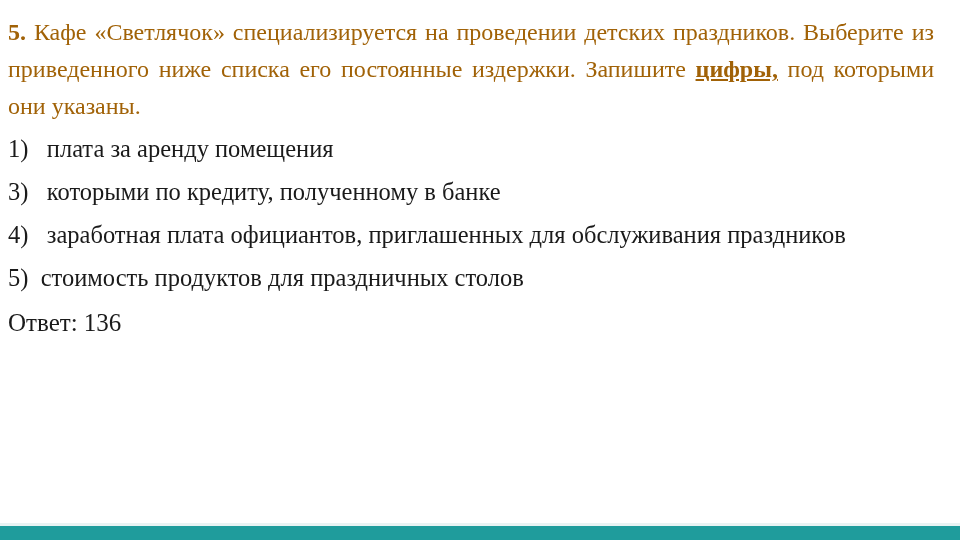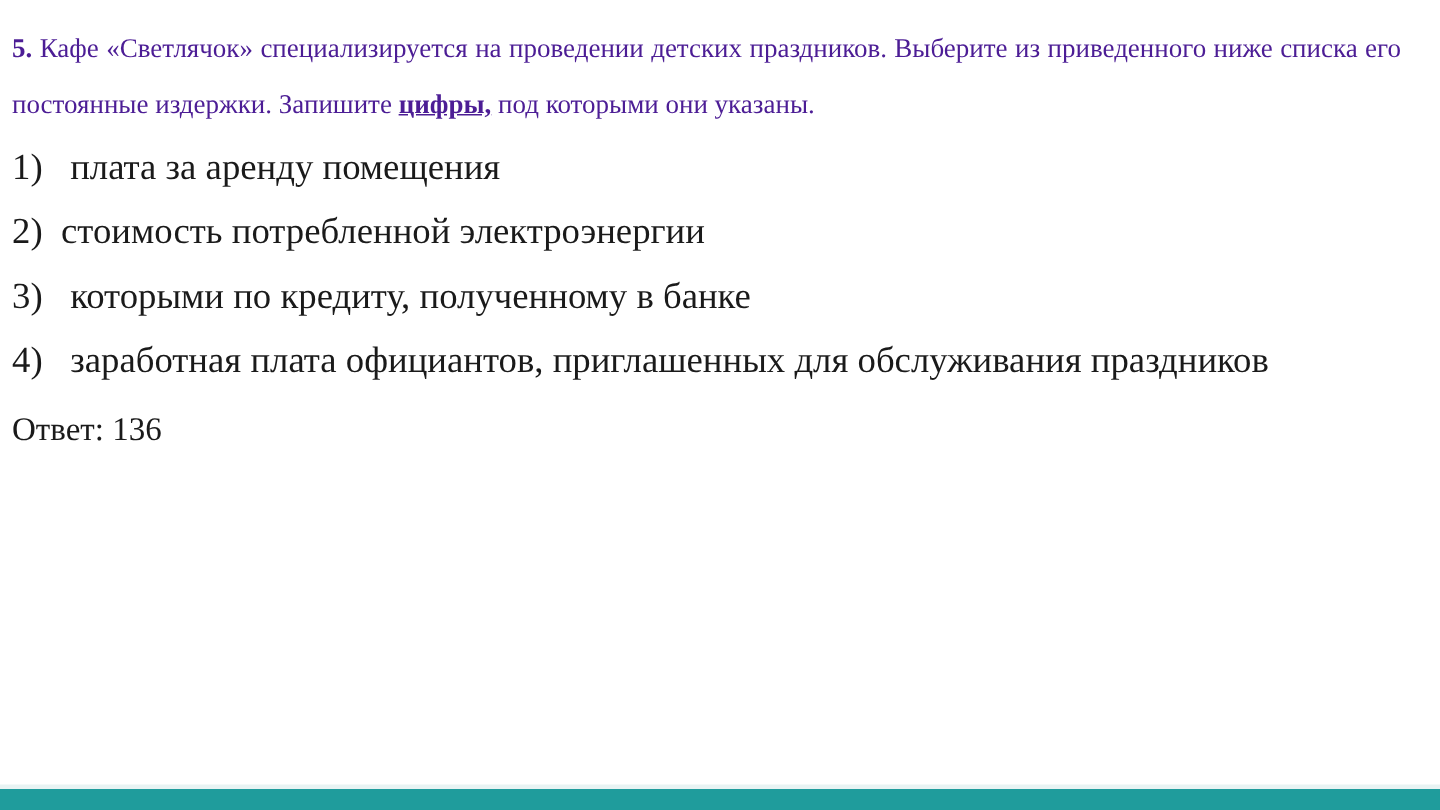--- a/index.html
+++ b/index.html
@@ -23,23 +23,23 @@
     background: #ffffff;
     box-sizing: border-box;
   }
   .content {
     position: absolute;
     left: 8px;
     top: 14px;
     width: 936px;
   }
   .question {
-    font-size: 18px;
+    font-size: 24px;
     line-height: 37px;
-    color: #4c1d95;
+    color: #a16207;
     text-align: justify;
     margin: 0 0 6px 0;
     padding-right: 10px;
   }
   .question .qnum {
     font-weight: bold;
   }
   .question .emph {
     font-weight: bold;
     text-decoration: underline;
@@ -54,21 +54,21 @@
     line-height: 36px;
     color: #1a1a1a;
     margin: 1px 0 7px 0;
     padding: 0;
     text-align: left;
   }
   ol.options li .marker {
     display: inline;
   }
   .answer {
-    font-size: 22px;
+    font-size: 25px;
     line-height: 34px;
     color: #1a1a1a;
     margin-top: 10px;
   }
   .bottom-bar {
     position: absolute;
     left: 0;
     bottom: 0;
     width: 960px;
     height: 14px;
@@ -86,23 +86,23 @@
 </head>
 <body>
 
 <div class="slide">
   <div class="content">
 
     <p class="question"><span class="qnum">5.</span><span> Кафе «Светлячок» специализируется на проведении детских праздников. Выберите из приведенного ниже списка его постоянные издержки. Запишите </span><span class="emph">цифры,</span><span> под которыми они указаны.</span></p>
 
     <ol class="options">
       <li><span class="marker">1)</span>&nbsp;&nbsp; <span>плата за аренду помещения</span></li>
-      <li><span class="marker">2)</span>&nbsp; <span>стоимость потребленной электроэнергии</span></li>
       <li><span class="marker">3)</span>&nbsp;&nbsp; <span>которыми по кредиту, полученному в банке</span></li>
       <li><span class="marker">4)</span>&nbsp;&nbsp; <span>заработная плата официантов, приглашенных для обслуживания праздников</span></li>
+      <li><span class="marker">5)</span>&nbsp; <span>стоимость продуктов для праздничных столов</span></li>
     </ol>
 
     <div class="answer">Ответ: 136</div>
 
   </div>
 
   <div class="bottom-bar-accent"></div>
   <div class="bottom-bar"></div>
 </div>
 

